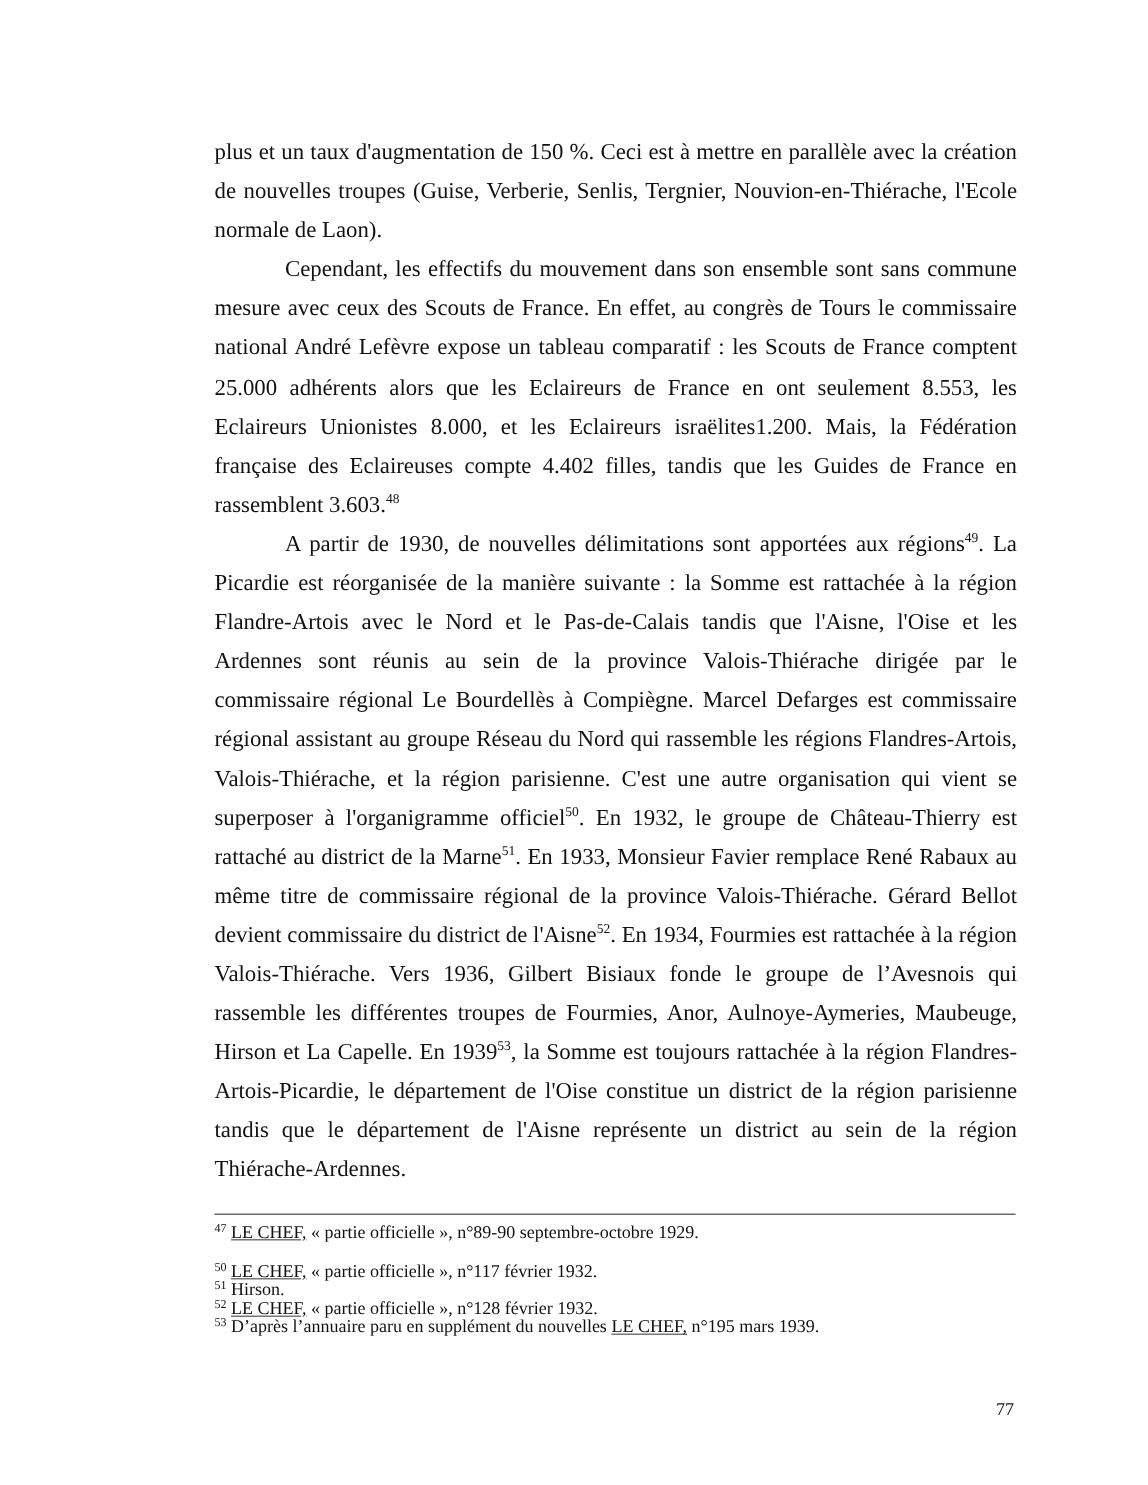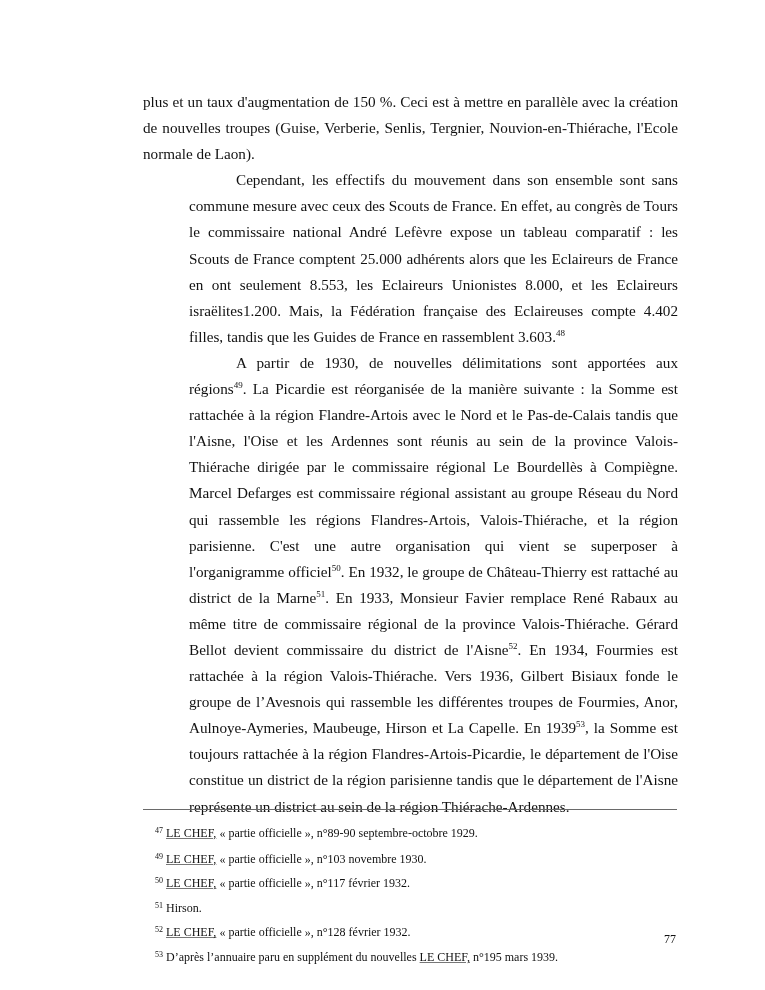--- a/index.html
+++ b/index.html
@@ -7,32 +7,32 @@
   .page {
     position: absolute; left: 0; top: 0; width: 655px; height: 990px; background: #fff;
   }
   .body-text {
     position: absolute; left: 143px; top: 89px; width: 535px;
     font-family: "Liberation Serif", "DejaVu Serif", serif;
     font-size: 15.2px; line-height: 26.1px; color: #111;
     text-align: justify;
   }
   .body-text p { margin: 0; }
-  .body-text p.indent { text-indent: 47px; margin-left: 46px; }
+  .body-text p.indent { text-indent: 47px; }
   sup { font-size: 9px; line-height: 0; vertical-align: 6px; }
   .rule {
     position: absolute; left: 143px; top: 809px; width: 534px; height: 0;
     border-top: 1px solid #6a6a6a;
   }
   .footnotes {
     position: absolute; left: 143px; top: 815px; width: 540px;
     font-family: "Liberation Serif", "DejaVu Serif", serif;
     font-size: 12px; line-height: 12.6px; color: #111;
   }
-  .fn { margin: 12px; white-space: nowrap; }
+  .fn { margin: 0; white-space: nowrap; }
   .fn.gap { margin-bottom: 13px; }
   .fn sup { font-size: 8px; vertical-align: 4px; }
   .u { text-decoration: underline; text-decoration-color: #777; }
   .page-number {
     position: absolute; left: 664px; top: 932px;
     font-family: "Liberation Serif", "DejaVu Serif", serif;
     font-size: 12px; color: #111;
   }
 </style>
 </head>
@@ -43,21 +43,20 @@
   <div class="body-text">
     <p><span>plus et un taux d'augmentation de 150 %. Ceci est à mettre en parallèle avec la création de nouvelles troupes (Guise, Verberie, Senlis, Tergnier, Nouvion-en-Thiérache, l'Ecole normale de Laon).</span></p>
     <p class="indent"><span>Cependant, les effectifs du mouvement dans son ensemble sont sans commune mesure avec ceux des Scouts de France. En effet, au congrès de Tours le commissaire national André Lefèvre expose un tableau comparatif : les Scouts de France comptent 25.000 adhérents alors que les Eclaireurs de France en ont seulement 8.553, les Eclaireurs Unionistes 8.000, et les Eclaireurs israëlites1.200. Mais, la Fédération française des Eclaireuses compte 4.402 filles, tandis que les Guides de France en rassemblent 3.603.</span><sup>48</sup></p>
     <p class="indent"><span>A partir de 1930, de nouvelles délimitations sont apportées aux régions</span><sup>49</sup><span>. La Picardie est réorganisée de la manière suivante : la Somme est rattachée à la région Flandre-Artois avec le Nord et le Pas-de-Calais tandis que l'Aisne, l'Oise et les Ardennes sont réunis au sein de la province Valois-Thiérache dirigée par le commissaire régional Le Bourdellès à Compiègne. Marcel Defarges est commissaire régional assistant au groupe Réseau du Nord qui rassemble les régions Flandres-Artois, Valois-Thiérache, et la région parisienne. C'est une autre organisation qui vient se superposer à l'organigramme officiel</span><sup>50</sup><span>. En 1932, le groupe de Château-Thierry est rattaché au district de la Marne</span><sup>51</sup><span>. En 1933, Monsieur Favier remplace René Rabaux au même titre de commissaire régional de la province Valois-Thiérache. Gérard Bellot devient commissaire du district de l'Aisne</span><sup>52</sup><span>. En 1934, Fourmies est rattachée à la région Valois-Thiérache. Vers 1936, Gilbert Bisiaux fonde le groupe de l’Avesnois qui rassemble les différentes troupes de Fourmies, Anor, Aulnoye-Aymeries, Maubeuge, Hirson et La Capelle. En 1939</span><sup>53</sup><span>, la Somme est toujours rattachée à la région Flandres-Artois-Picardie, le département de l'Oise constitue un district de la région parisienne tandis que le département de l'Aisne représente un district au sein de la région Thiérache-Ardennes.</span></p>
   </div>
 
   <div class="rule"></div>
 
   <div class="footnotes">
     <div class="fn gap"><sup>47</sup> <span class="u">LE CHEF,</span><span> « partie officielle », n°89-90 septembre-octobre 1929.</span></div>
-    <div class="fn"><sup>49</sup> <span class="u">LE CHEF,</span><span> « partie officielle », n°103 novembre 1930.</span></div>
     <div class="fn"><sup>50</sup> <span class="u">LE CHEF,</span><span> « partie officielle », n°117 février 1932.</span></div>
     <div class="fn"><sup>51</sup> <span>Hirson.</span></div>
     <div class="fn"><sup>52</sup> <span class="u">LE CHEF,</span><span> « partie officielle », n°128 février 1932.</span></div>
     <div class="fn"><sup>53</sup> <span>D’après l’annuaire paru en supplément du nouvelles </span><span class="u">LE CHEF,</span><span> n°195 mars 1939.</span></div>
   </div>
 
   <div class="page-number">77</div>
 </div>
 
 </body></html>

